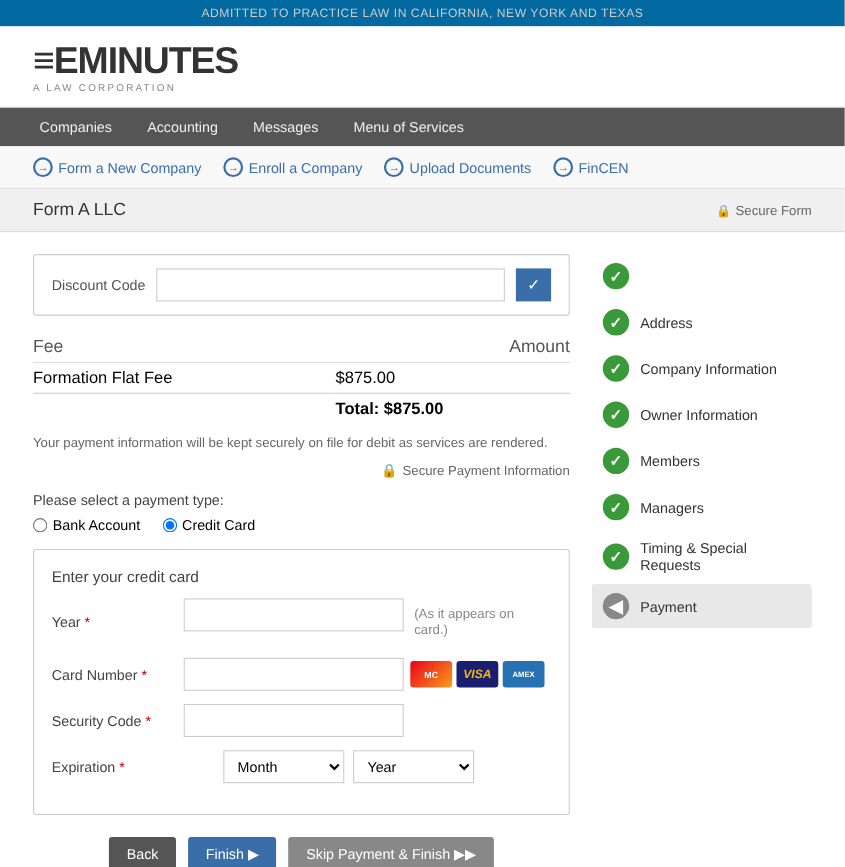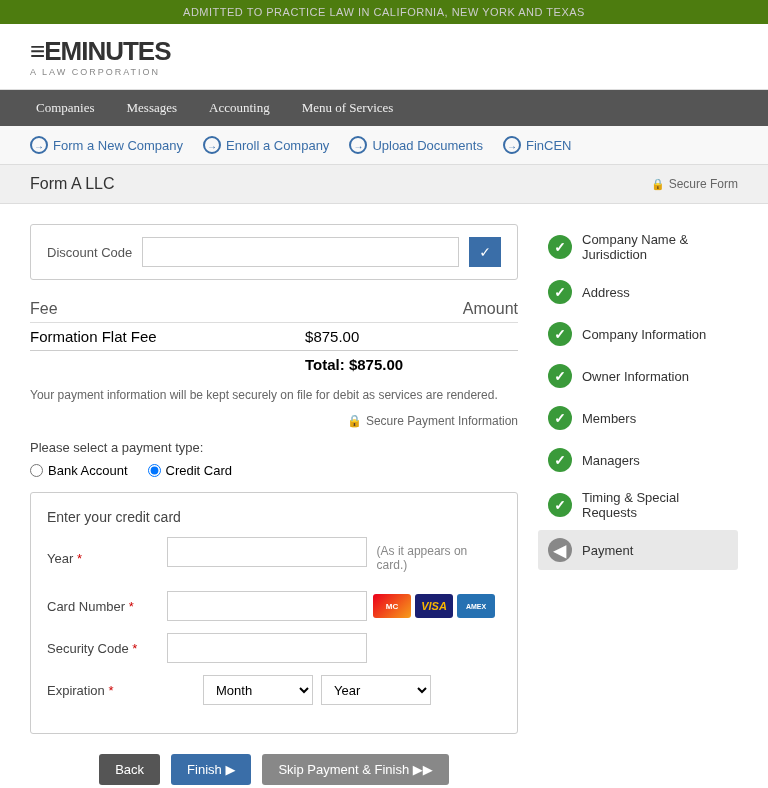--- a/index.html
+++ b/index.html
@@ -1,38 +1,38 @@
 <!DOCTYPE html>
 <html><head>
   <meta charset="utf-8">
   <style>
     * { box-sizing: border-box; margin: 0; padding: 0; }
     body { font-family: Arial, Helvetica, sans-serif; font-size: 13px; background: #fff; width: 768px; }
 
     
     .top-banner {
-      background: #4d7c0f;
+      background: #0369a1;
       color: #ccc;
       text-align: center;
       font-size: 11px;
       padding: 6px;
       letter-spacing: 0.5px;
     }
 
     
     .header {
       background: #fff;
       border-bottom: 1px solid #ddd;
       padding: 12px 30px;
       display: flex;
       align-items: center;
       justify-content: space-between;
     }
     .logo-text {
-      font-size: 26px;
+      font-size: 34px;
       font-weight: bold;
       color: #333;
       letter-spacing: -1px;
     }
     .logo-sub {
       font-size: 9px;
       color: #888;
       letter-spacing: 2px;
       text-transform: uppercase;
     }
@@ -60,21 +60,20 @@
       background: #555;
       display: flex;
       padding: 0 20px;
     }
     .nav-bar a {
       color: #eee;
       text-decoration: none;
       padding: 10px 16px;
       font-size: 13px;
       display: block;
-      font-family: Liberation Serif, serif;
     }
 
     
     .sub-nav {
       background: #f8f8f8;
       border-bottom: 1px solid #ddd;
       padding: 10px 30px;
       display: flex;
       gap: 20px;
       align-items: center;
@@ -267,22 +266,22 @@
 
 <div class="header">
   <div>
     <div class="logo-text">≡<span>EMINUTES</span></div>
     <div class="logo-sub">A LAW CORPORATION</div>
   </div>
 </div>
 
 <nav class="nav-bar">
 <a href="#">Companies</a>
+    <a href="#">Accounting</a>
     <a href="#">Messages</a>
-    <a href="#">Accounting</a>
     <a href="#">Menu of Services</a>
   </nav>
 
 <div class="sub-nav">
 <a href="#">
       <span class="circle-arrow">→</span>
       <span>Form a New Company</span>
     </a>
     <a href="#">
       <span class="circle-arrow">→</span>
@@ -405,21 +404,20 @@
       <button class="btn-back">Back</button>
       <button class="btn-finish">Finish ▶</button>
       <button class="btn-skip">Skip Payment &amp; Finish ▶▶</button>
     </div>
 
   </div>
 
   <div class="right-panel">
   <div class="step-item">
         <div class="step-circle complete">✓</div>
-        <span class="step-label">Company Name &amp; Jurisdiction</span>
       </div>
       <div class="step-item">
         <div class="step-circle complete">✓</div>
         <span class="step-label">Address</span>
       </div>
       <div class="step-item">
         <div class="step-circle complete">✓</div>
         <span class="step-label">Company Information</span>
       </div>
       <div class="step-item">

